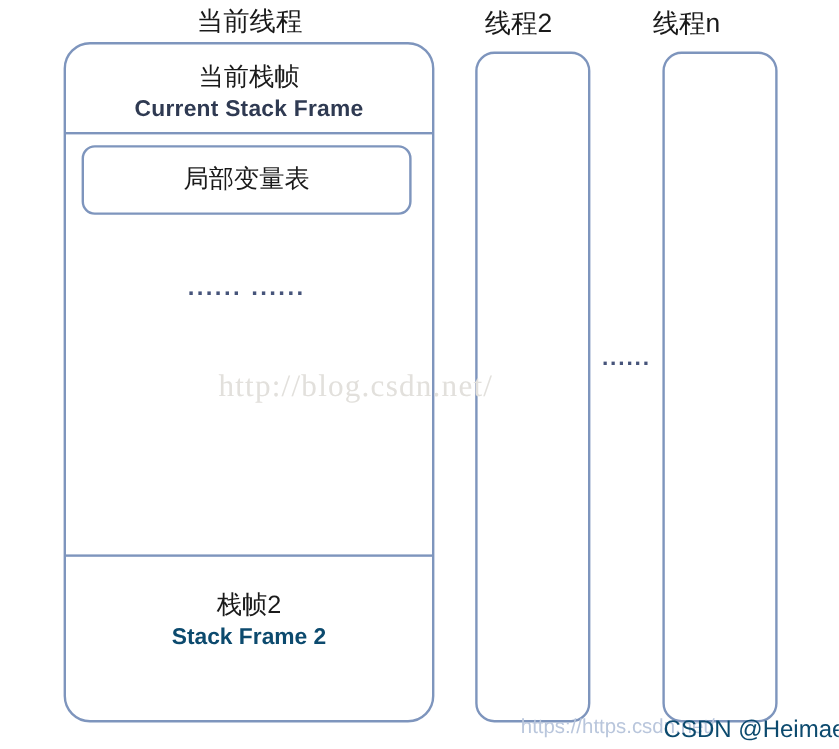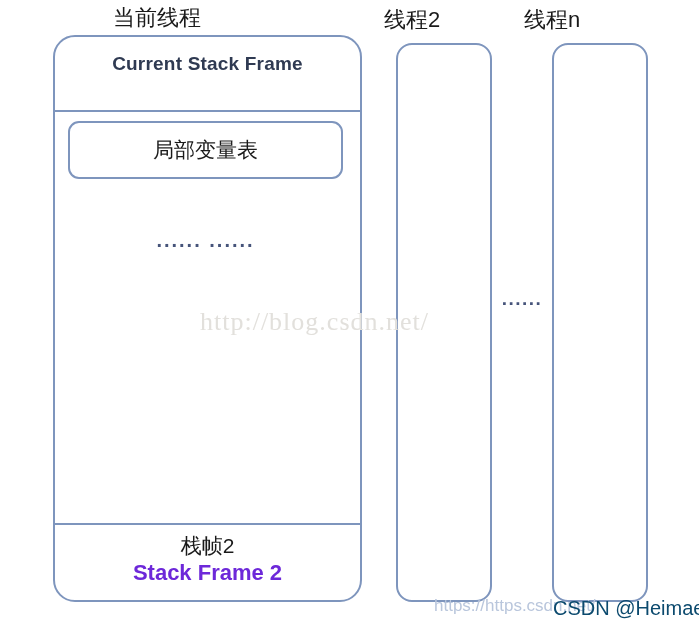--- a/index.html
+++ b/index.html
@@ -12,21 +12,21 @@
     height: 624px;
     position: relative;
     overflow: hidden;
     font-family: "Liberation Sans", sans-serif;
     color: #1a1a1a;
   }
 
   
   .wm-mid {
     position: absolute;
-    left: 200px;
+    left: 182px;
     top: 307px;
     font-family: "Liberation Serif", serif;
     font-size: 26px;
     letter-spacing: 1px;
     color: #e2e0dc;
     white-space: nowrap;
     z-index: 5;
     pointer-events: none;
   }
   .wm-bot-a {
@@ -48,21 +48,21 @@
     font-size: 20px;
     color: #0c4a6e;
     white-space: nowrap;
     z-index: 7;
     pointer-events: none;
   }
 
   
   .col-title {
     position: absolute;
-    text-align: left;
+    text-align: center;
     font-size: 22px;
     line-height: 30px;
     color: #1a1a1a;
     white-space: nowrap;
     z-index: 3;
   }
   #title-current { left: 113px; top: 3px; width: 190px; }
   #title-t2      { left: 384px; top: 5px; width: 96px; }
   #title-tn      { left: 524px; top: 5px; width: 96px; }
 
@@ -100,21 +100,21 @@
   .cur-head .en {
     font-size: 19px;
     line-height: 26px;
     font-weight: bold;
     color: #2f3a52;
     letter-spacing: 0.2px;
   }
 
   
   .cur-body {
-    height: 413px;
+    height: 352px;
     padding: 9px 17px 0 13px;
     box-sizing: border-box;
   }
   .slot {
     box-sizing: border-box;
     height: 58px;
     border: 2px solid #7e95bd;
     border-radius: 11px;
     background: #ffffff;
     font-size: 21px;
@@ -129,32 +129,32 @@
     text-align: center;
     font-size: 20px;
     line-height: 24px;
     letter-spacing: 2px;
     color: #46547a;
     font-weight: bold;
     margin-top: 11px;
   }
 
   
-  .frame-2 { height: 110px; padding-top: 7px; }
+  .frame-2 { height: 110px; padding-top: 27px; }
   .frame-1 { height: 85px; padding-top: 13px; }
   .frame-2 .cn, .frame-1 .cn {
     font-size: 21px;
     line-height: 28px;
     color: #1a1a1a;
   }
   .frame-2 .en, .frame-1 .en {
-    font-size: 22px;
+    font-size: 19px;
     line-height: 26px;
     font-weight: bold;
-    color: #6d28d9;
+    color: #0c4a6e;
   }
 
   
   .thread-col {
     position: absolute;
     top: 43px;
     width: 96px;
     height: 559px;
     box-sizing: border-box;
     border: 2px solid #7e95bd;
@@ -183,20 +183,21 @@
 
 <div class="col-title" id="title-current">当前线程</div>
 
 <div class="col-title" id="title-t2">线程2</div>
 
 <div class="col-title" id="title-tn">线程n</div>
 
 <div class="stack-outer">
 
   <div class="frame-section cur-head">
+    <div class="cn">当前栈帧</div>
     <div class="en">Current Stack Frame</div>
   </div>
 
   <div class="frame-section cur-body frame-divider">
 
     <div class="slot">局部变量表</div>
     <div class="slot-gap-sm"></div>
 
     <div class="slot-gap-lg"></div>
 

